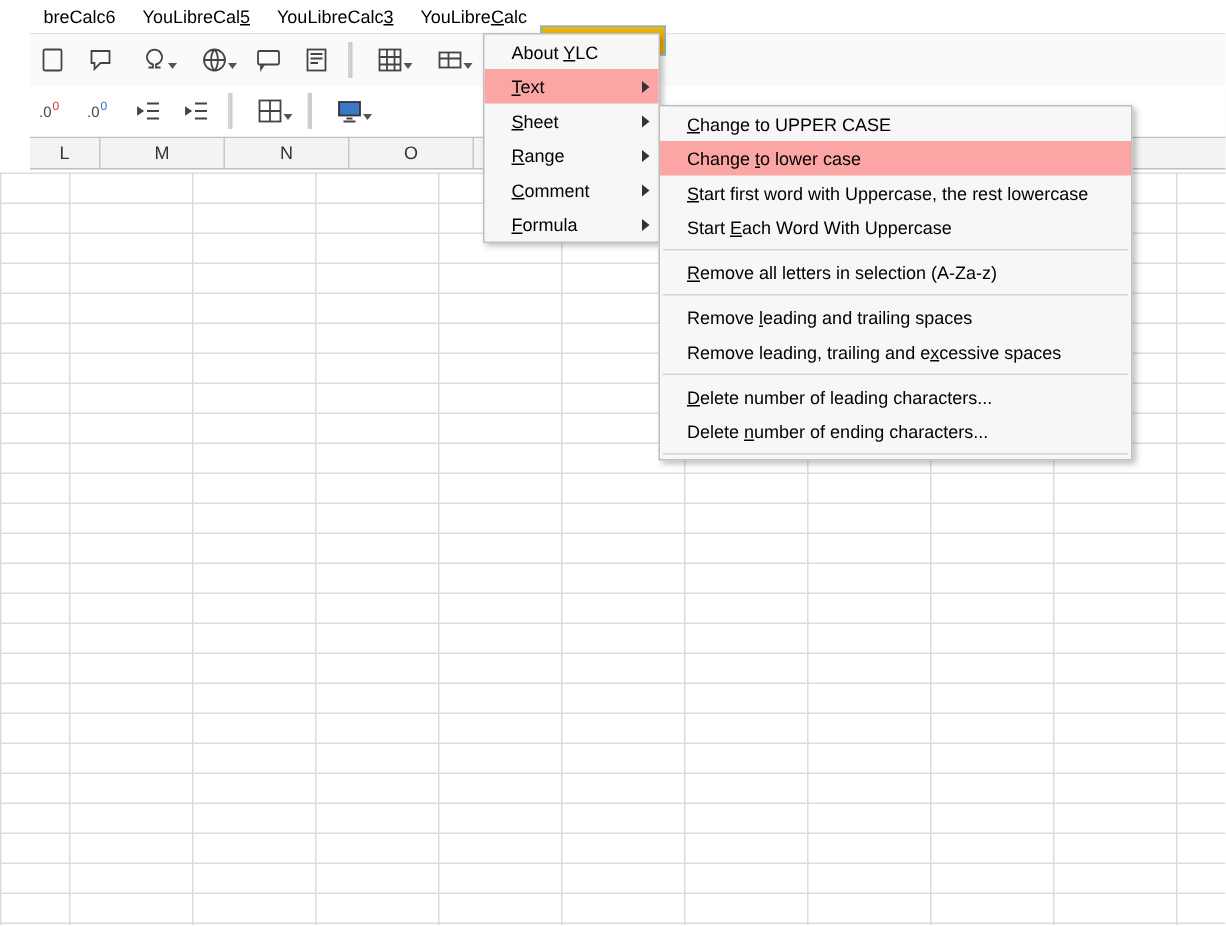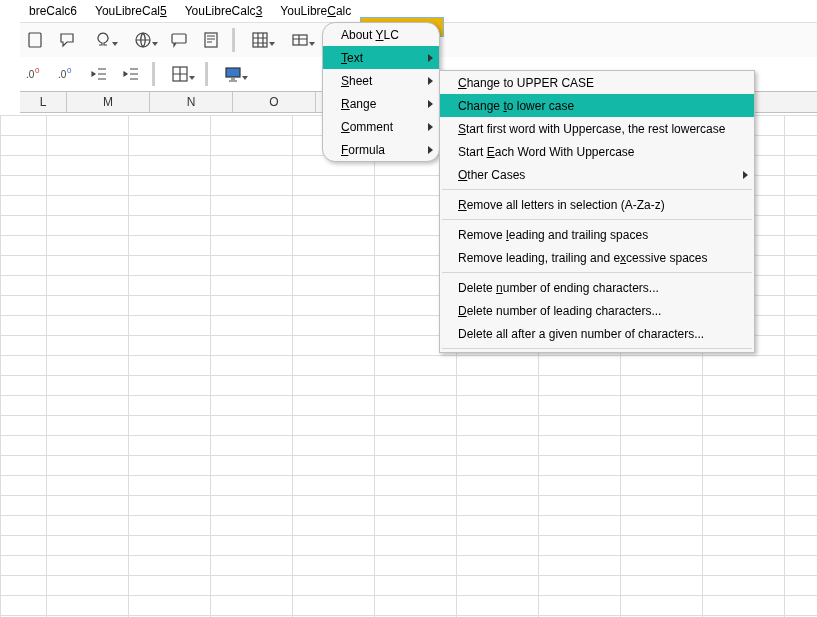--- a/index.html
+++ b/index.html
@@ -22,24 +22,24 @@
   
   .colheaders{display:flex;height:20px;background:#f3f3f3;border-bottom:1px solid #c0c0c0;}
   .colheaders .ch{border-right:1px solid #c8c8c8;display:flex;align-items:center;justify-content:center;color:#333;}
   .grid-inner{position:absolute;left:0;top:115px;right:0;height:502px;}
   .gridline-h{position:absolute;left:0;right:0;height:0;border-top:1px solid #dcdcdc;}
   .gridline-v{position:absolute;top:0;bottom:0;width:0;border-left:1px solid #dcdcdc;}
   
   .menu{position:absolute;background:#f7f7f7;border:1px solid #bfbfbf;box-shadow:2px 2px 4px rgba(0,0,0,0.25);}
   .menu .mi{display:flex;align-items:center;height:23px;padding:0 22px 0 18px;white-space:nowrap;cursor:default;position:relative;}
   .menu .mi .ul{text-decoration:underline;}
-  .menu .mi.hl{background:#14b8a6;}
+  .menu .mi.hl{background:#fca5a5;}
   .menu .mi .arrow{position:absolute;right:6px;width:0;height:0;border-top:4px solid transparent;border-bottom:4px solid transparent;border-left:5px solid #333;}
   .menu .sep{height:0;border-top:1px solid #d5d5d5;margin:3px 2px;}
-  .menu1{left:322px;top:22px;width:116px;border-radius:13px;}
+  .menu1{left:322px;top:22px;width:116px;}
   .menu2{left:439px;top:70px;width:314px;}
 </style>
 </head>
 <body>
 <div id="app">
 
 <div class="menubar" id="menubar">
       <div class="menu-item">breCalc6</div>
       <div class="menu-item">YouLibreCal<span class="ul">5</span></div>
       <div class="menu-item">YouLibreCalc<span class="ul">3</span></div>
@@ -239,41 +239,34 @@
       </div>
       <div class="mi hl">
         <span>Change <span class="ul">t</span>o lower case</span>
       </div>
       <div class="mi">
         <span><span class="ul">S</span>tart first word with Uppercase, the rest lowercase</span>
       </div>
       <div class="mi">
         <span>Start <span class="ul">E</span>ach Word With Uppercase</span>
       </div>
-      <div class="mi">
-        <span><span class="ul">O</span>ther Cases</span>
-        <span class="arrow"></span>
-      </div>
       <div class="sep"></div>
       <div class="mi">
         <span><span class="ul">R</span>emove all letters in selection (A-Za-z)</span>
       </div>
       <div class="sep"></div>
       <div class="mi">
         <span>Remove <span class="ul">l</span>eading and trailing spaces</span>
       </div>
       <div class="mi">
         <span>Remove leading, trailing and e<span class="ul">x</span>cessive spaces</span>
       </div>
       <div class="sep"></div>
       <div class="mi">
+        <span><span class="ul">D</span>elete number of leading characters...</span>
+      </div>
+      <div class="mi">
         <span>Delete <span class="ul">n</span>umber of ending characters...</span>
       </div>
-      <div class="mi">
-        <span><span class="ul">D</span>elete number of leading characters...</span>
-      </div>
-      <div class="mi">
-        <span>Delete all after a <span class="ul">g</span>iven number of characters...</span>
-      </div>
       <div class="sep"></div>
     </div>
 
 </div>
 
 </body></html>

